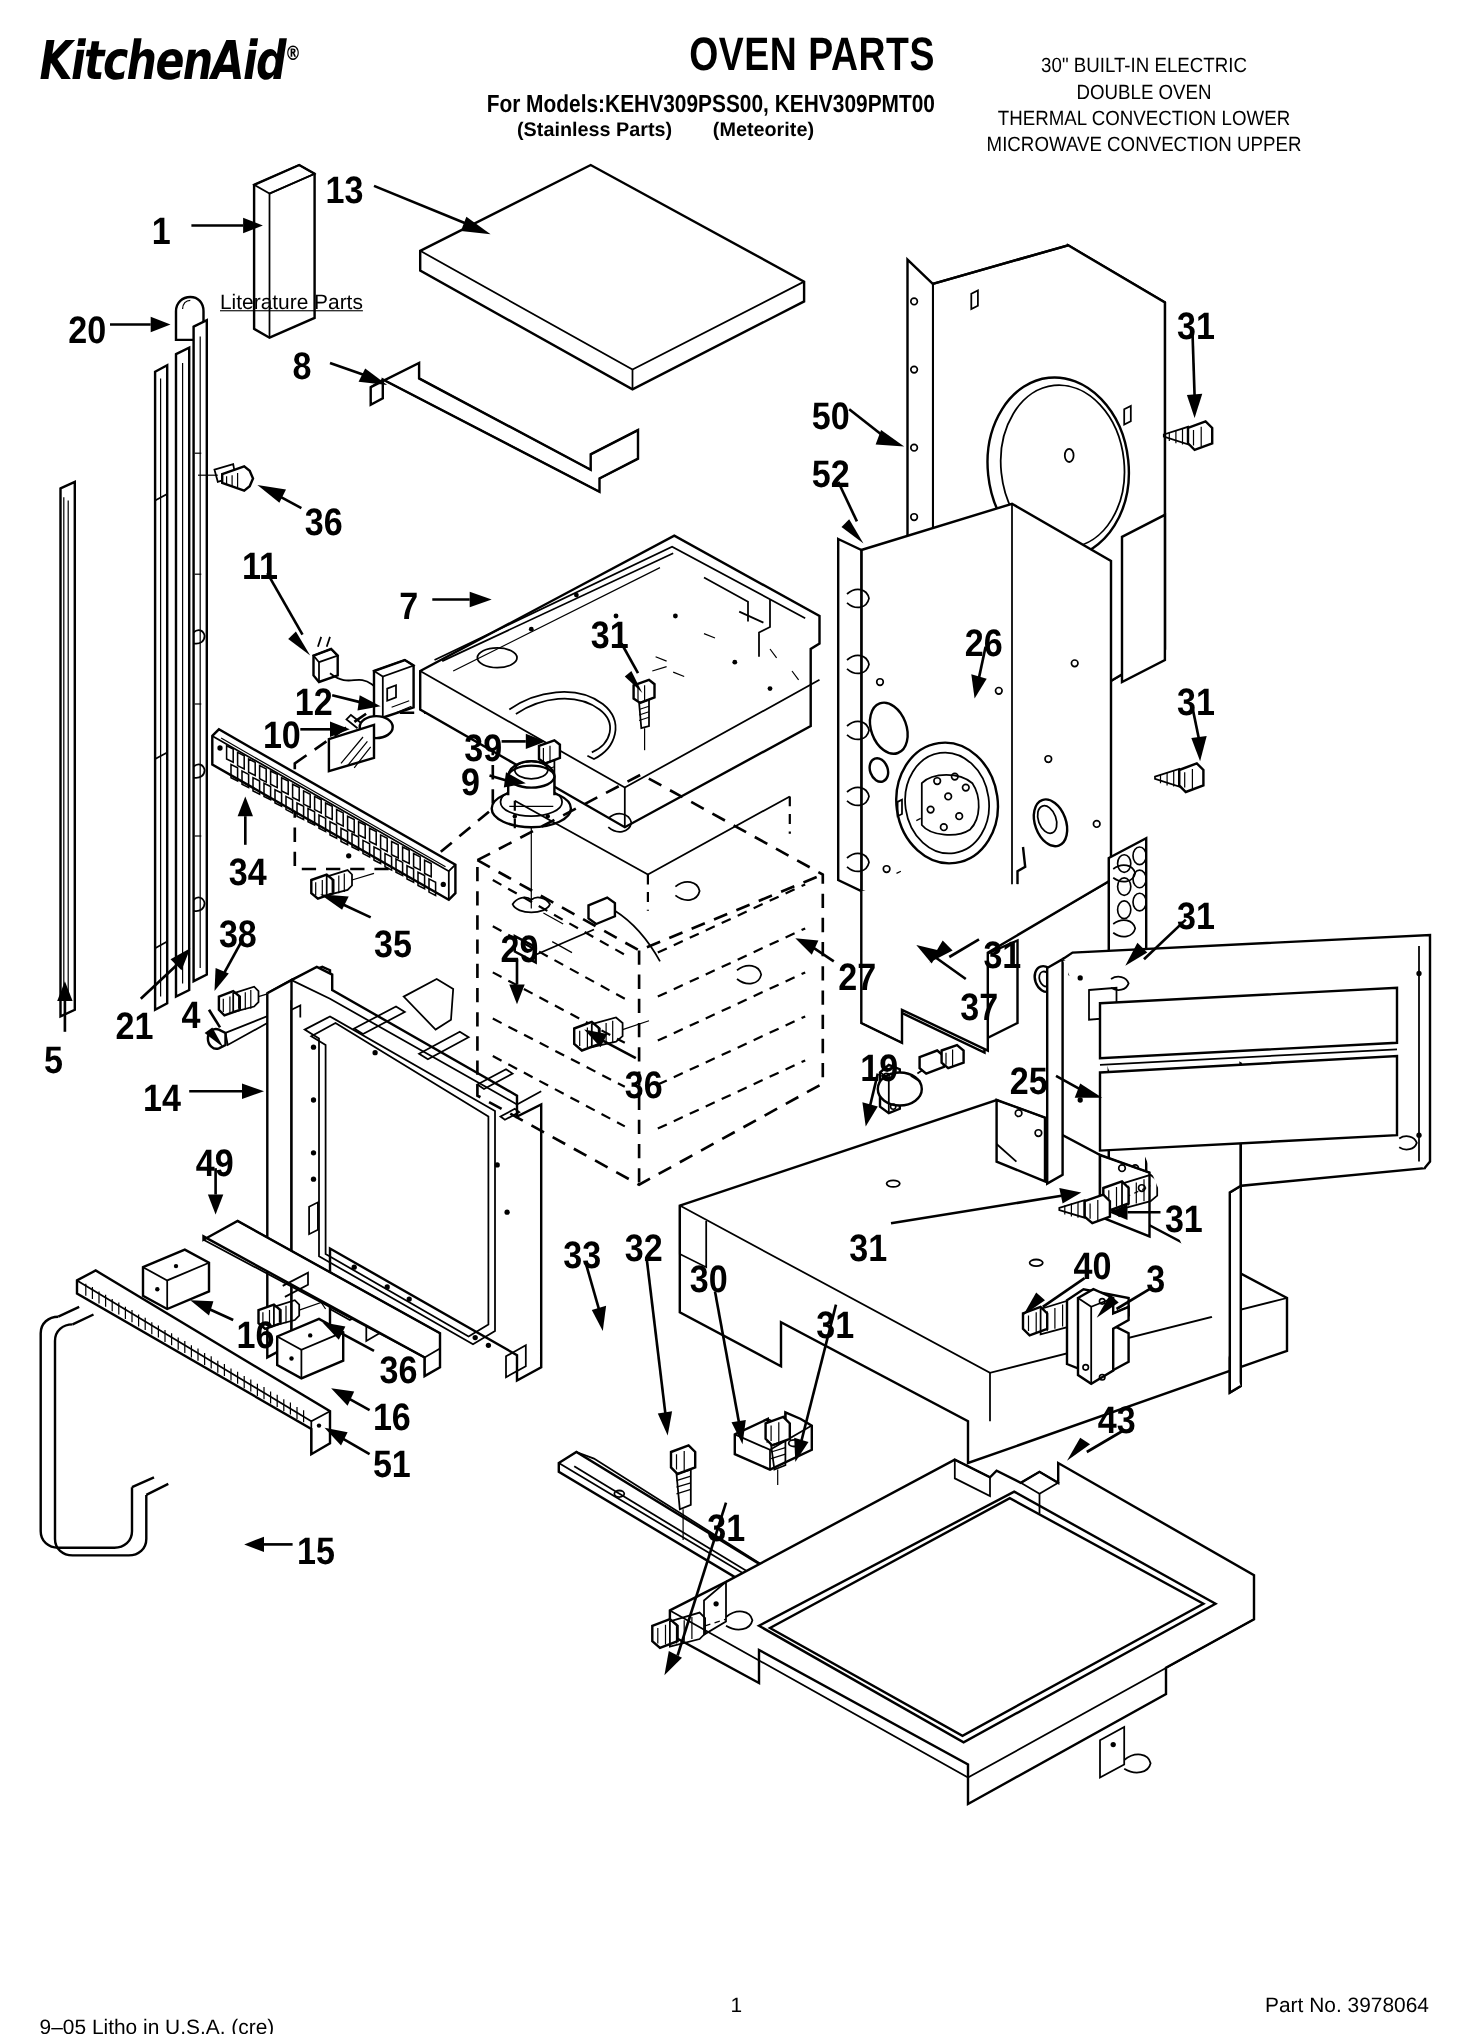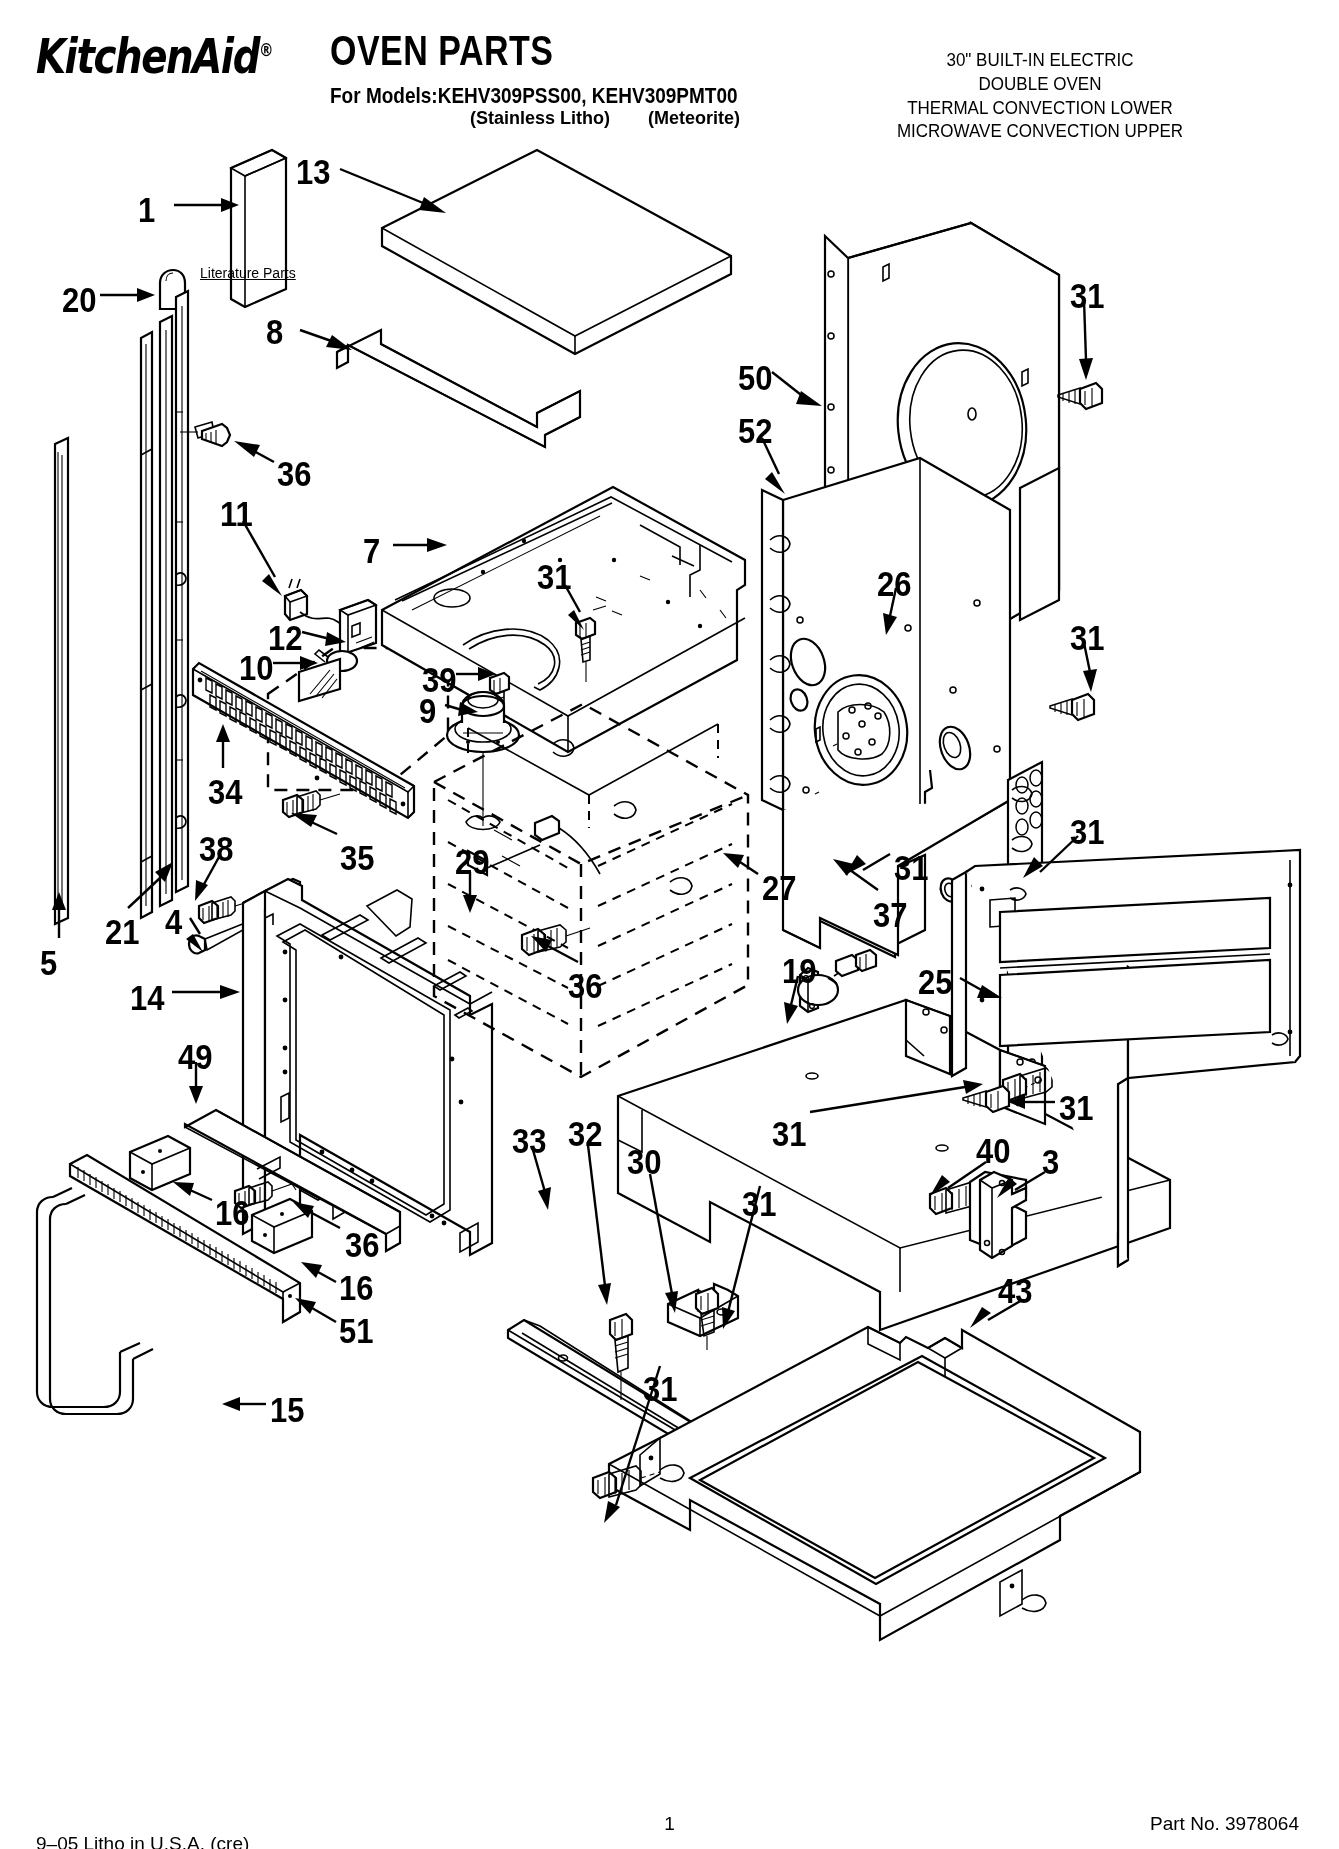--- a/index.html
+++ b/index.html
@@ -3,40 +3,40 @@
 <meta charset="utf-8">
 <style>
   html,body{margin:0;padding:0;background:#fff;}
   body{width:1339px;height:1849px;position:relative;font-family:"Liberation Sans",sans-serif;color:#000;overflow:hidden;}
   #page{position:relative;width:1339px;height:1849px;background:#fff;}
 
   
   .logo{position:absolute;left:36px;top:28px;font-family:"DejaVu Sans",sans-serif;font-weight:bold;
         font-size:40px;letter-spacing:-1.5px;font-style:italic;transform:scaleY(1.22) scaleX(0.97);transform-origin:left top;}
   .logo .reg{font-size:15px;font-style:normal;vertical-align:super;}
-  .title-block{position:absolute;left:330px;top:26px;width:520px;text-align:left;}
+  .title-block{position:absolute;left:330px;top:26px;width:520px;text-align:right;}
   .title-main{font-size:34px;font-weight:bold;letter-spacing:.5px;transform:scaleY(1.25);transform-origin:center top;
               font-family:"Liberation Sans",sans-serif;}
   .title-models{font-size:19px;font-weight:bold;margin-top:18px;transform:scaleY(1.18);transform-origin:center top;}
   .title-finish{position:absolute;left:330px;top:108px;width:520px;font-size:18px;font-weight:bold;}
   .fin-a{position:absolute;left:140px;top:0;}
   .fin-b{position:absolute;left:318px;top:0;}
   .spec-block{position:absolute;left:760px;top:48px;width:560px;text-align:center;font-size:17px;line-height:1.28;
               transform:scaleY(1.1);transform-origin:center top;}
 
   
   .footer{position:absolute;left:0;bottom:36px;width:1339px;font-size:19px;}
   .f-left{position:absolute;left:36px;top:0;margin-top:20px;}
   .f-mid{position:absolute;left:0;top:0;width:1339px;text-align:center;}
   .f-right{position:absolute;right:40px;top:0;}
 
   
   .cal{position:absolute;font-size:31px;font-weight:bold;font-family:"Liberation Sans",sans-serif;
        line-height:1;white-space:nowrap;transform:scaleY(1.12);transform-origin:left top;}
-  .litlab{position:absolute;font-size:14px;text-decoration:underline;white-space:nowrap;}
+  .litlab{position:absolute;font-size:19px;text-decoration:underline;white-space:nowrap;}
 
   svg.art{position:absolute;left:0;top:0;width:1339px;height:1849px;pointer-events:none;}
   svg.art *{vector-effect:non-scaling-stroke;}
   .ln{stroke:#000;fill:none;stroke-width:1.6;}
   .ln2{stroke:#000;fill:none;stroke-width:2.2;}
   .lnT{stroke:#000;fill:none;stroke-width:1.1;}
   .dsh{stroke:#000;fill:none;stroke-width:2.4;stroke-dasharray:13 9;}
   .dsh2{stroke:#000;fill:none;stroke-width:2.0;stroke-dasharray:9 7;}
   .ldr{stroke:#000;fill:none;stroke-width:2.4;}
   .fillw{fill:#fff;}
@@ -47,21 +47,21 @@
 
 <div id="page">
 
   <div class="logo"><span>KitchenAid</span><span class="reg">®</span></div>
 
   <div class="title-block">
     <div class="title-main">OVEN PARTS</div>
     <div class="title-models">For Models:KEHV309PSS00, KEHV309PMT00</div>
   </div>
   <div class="title-finish">
-    <span class="fin-a">(Stainless Litho)</span>
+    <span class="fin-a">(Stainless Parts)</span>
     <span class="fin-b">(Meteorite)</span>
   </div>
 
   <div class="spec-block">
     <div>30" BUILT-IN ELECTRIC</div>
     <div>DOUBLE OVEN</div>
     <div>THERMAL CONVECTION LOWER</div>
     <div>MICROWAVE CONVECTION UPPER</div>
   </div>
 

